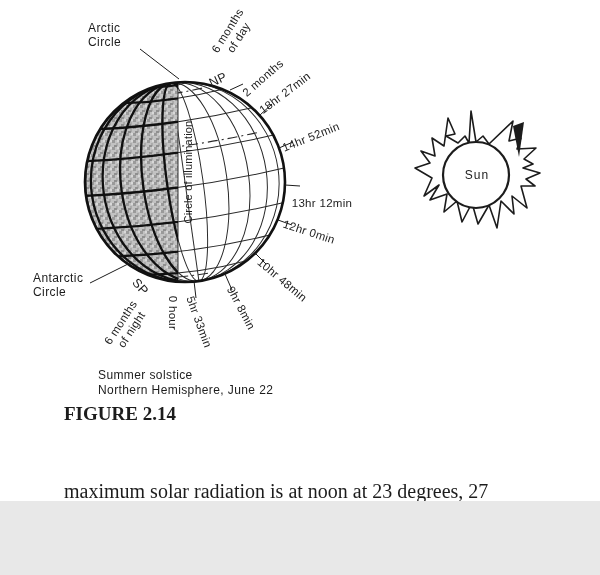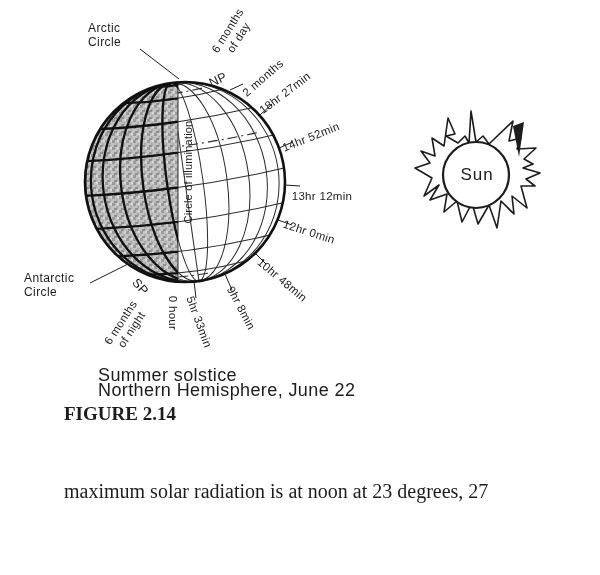--- a/index.html
+++ b/index.html
@@ -1,18 +1,18 @@
 <!DOCTYPE html>
 <html><head>
 <meta charset="utf-8">
 <style>
   html,body{margin:0;padding:0;background:#e8e8e8;}
   .page{
     position:relative;
-    width:600px;height:575px;
+    width:600px;height:501px;
     background:#ffffff;
     overflow:hidden;
     font-family:"Liberation Sans", sans-serif;
     color:#1c1c1c;
   }
   svg{position:absolute;left:0;top:0;}
   .lbl{
     position:absolute;
     transform:translate(-50%,-50%) rotate(var(--r,0deg));
     font-size:11.5px;
@@ -24,25 +24,25 @@
   }
   .callout{
     position:absolute;
     font-size:12px;
     line-height:13.5px;
     letter-spacing:.4px;
     white-space:pre-line;
     text-align:left;
   }
   .pole{font-size:12.5px;}
-  .sun-lbl{font-size:17px;letter-spacing:1px;}
+  .sun-lbl{font-size:12px;letter-spacing:1px;}
   .coi{font-size:11px;letter-spacing:.2px;white-space:nowrap;}
   .subcap{
     position:absolute;left:98px;top:368px;
-    font-size:18px;line-height:15px;
+    font-size:12px;line-height:15px;
     letter-spacing:.4px;
     white-space:pre-line;
   }
   .fig-heading{
     position:absolute;left:64px;top:403px;
     font-family:"Liberation Serif", serif;
     font-weight:bold;
     font-size:19px;
   }
   .caption{
@@ -150,30 +150,30 @@
                L478,224 L472,203 L462,222 L457,201 L444,212 L447,194 L430,200
                L439,185 L424,196 L432,178 L415,168 L430,163 L421,151 L435,156
                L432,138 L444,146 Z" fill="#ffffff" stroke="#1c1c1c" stroke-width="1.6" stroke-linejoin="round"></path>
       <path d="M513,126 L524,122 L519,157 Z" fill="#1c1c1c"></path>
       <circle cx="476" cy="175" r="33" fill="#ffffff" stroke="#1c1c1c" stroke-width="2.2"></circle>
     </g>
   </svg>
 
   <div class="callout" style="left:88px;top:22px;">Arctic
 Circle</div>
-  <div class="callout" style="left:24px;top:272px;">Antarctic
+  <div class="callout" style="left:33px;top:272px;">Antarctic
 Circle</div>
 
   <div class="lbl" style="left:233px;top:34px;--r:-58deg;">6 months
 of day</div>
   <div class="lbl pole" style="left:218px;top:80px;--r:-25deg;">NP</div>
   <div class="lbl" style="left:263px;top:78px;--r:-41deg;">2 months</div>
   <div class="lbl" style="left:285px;top:93px;--r:-37deg;">18hr 27min</div>
   <div class="lbl" style="left:311px;top:137px;--r:-22deg;">14hr 52min</div>
-  <div class="lbl" style="left:322px;top:196px;--r:0deg;">13hr 12min</div>
+  <div class="lbl" style="left:322px;top:203px;--r:0deg;">13hr 12min</div>
   <div class="lbl" style="left:309px;top:232px;--r:18deg;">12hr 0min</div>
   <div class="lbl" style="left:282px;top:280px;--r:40deg;">10hr 48min</div>
   <div class="lbl" style="left:241px;top:308px;--r:62deg;">9hr 8min</div>
   <div class="lbl" style="left:199px;top:322px;--r:70deg;">5hr 33min</div>
   <div class="lbl" style="left:173px;top:313px;--r:90deg;">0 hour</div>
   <div class="lbl pole" style="left:140px;top:287px;--r:48deg;">SP</div>
   <div class="lbl" style="left:126px;top:326px;--r:-57deg;">6 months
 of night</div>
   <div class="lbl coi" style="left:188px;top:172px;--r:-90deg;">Circle of illumination</div>
   <div class="lbl sun-lbl" style="left:477px;top:175px;">Sun</div>

